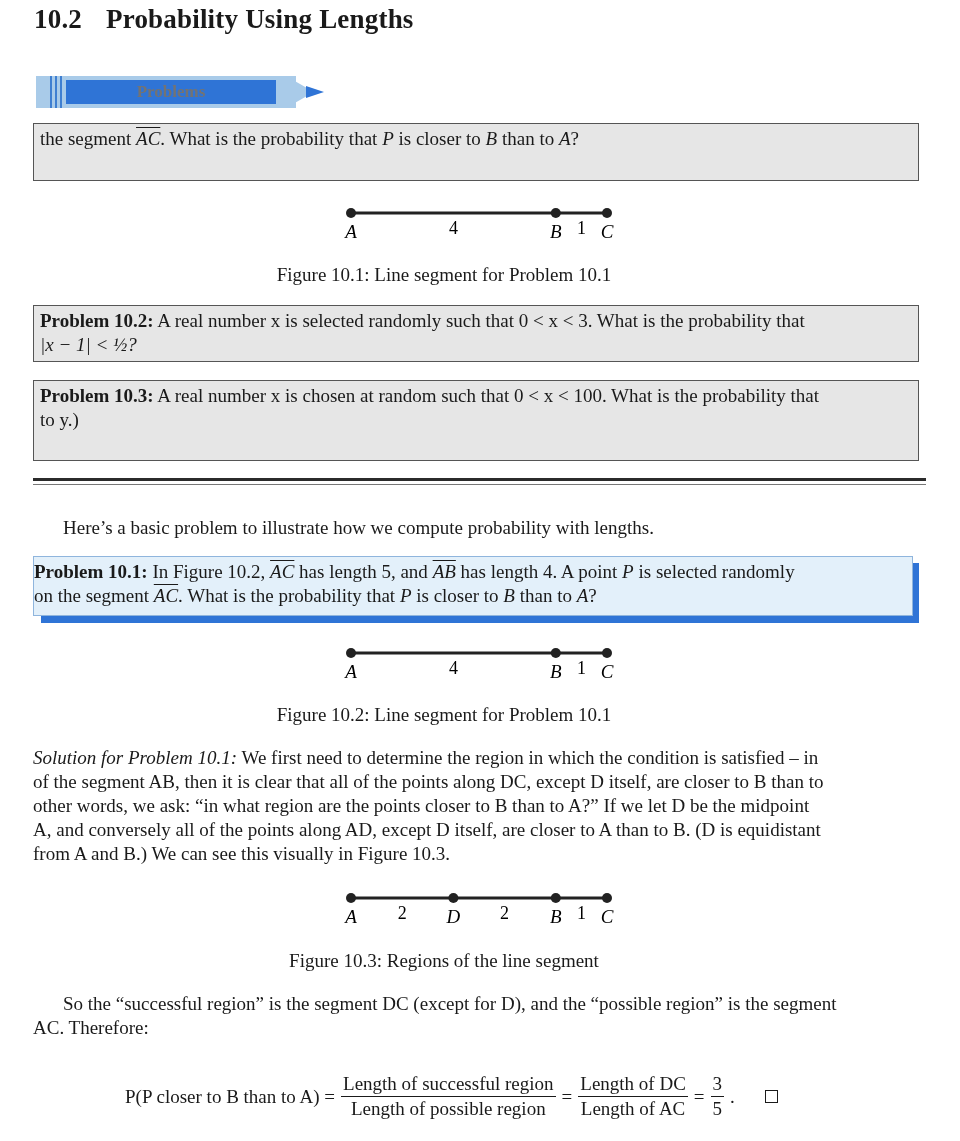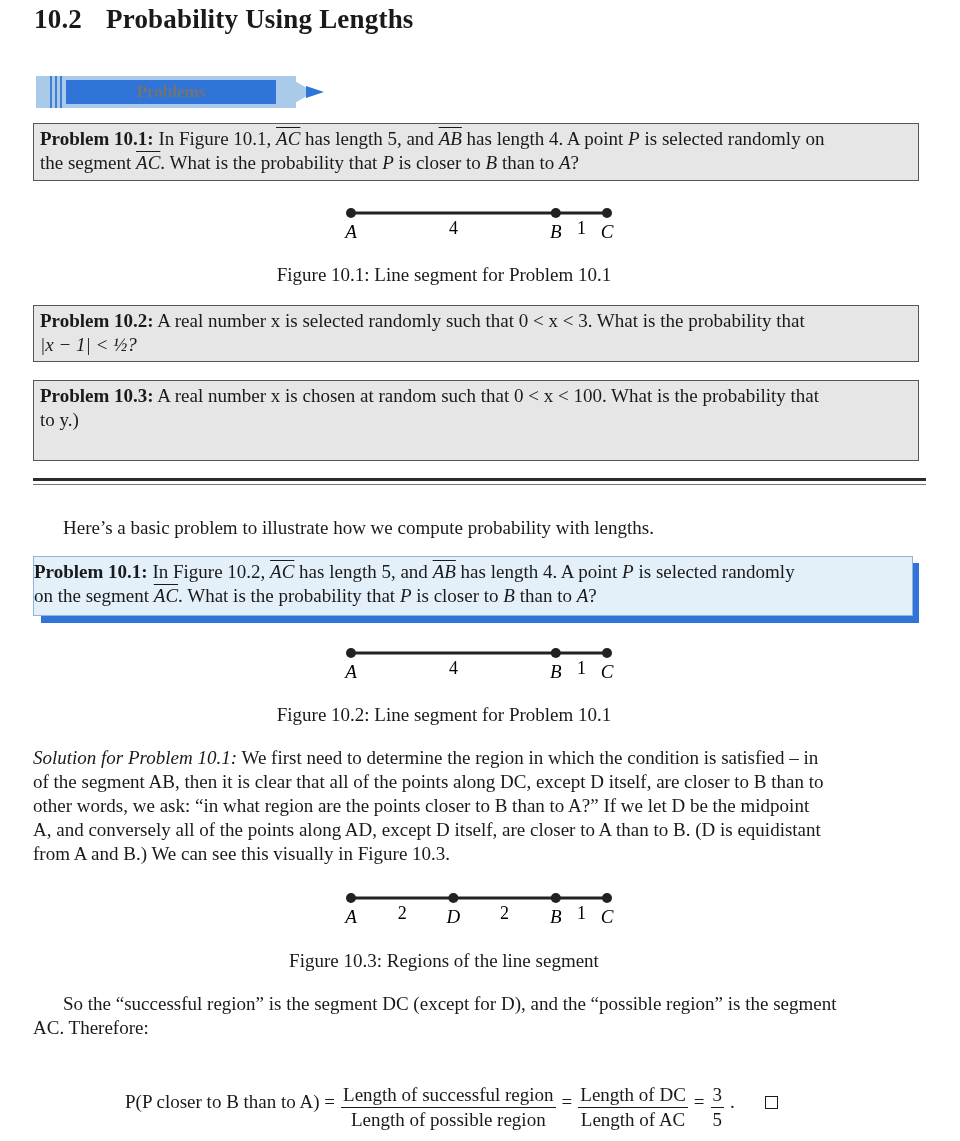--- a/index.html
+++ b/index.html
@@ -34,21 +34,21 @@
   .rule2 { left: 33px; top: 484px; width: 893px; height: 1px; background: #777; }
 
   .para { left: 33px; width: 893px; font-size: 19px; line-height: 24px; }
 
   .bluebox-shadow { left: 41px; top: 563px; width: 878px; height: 60px; background: #2f74d6; }
   .bluebox { left: 33px; top: 556px; width: 880px; height: 60px; background: #e3f0fa;
              border: 1px solid #8fb5dd; font-size: 19px; line-height: 24px; padding: 3px 0; box-sizing: border-box; }
 
   .eq { top: 1072px; left: 125px; font-size: 19px; display: flex; align-items: center; }
   .frac { display: inline-flex; flex-direction: column; align-items: center; margin: 0 6px; }
-  .frac .n { border-bottom: 1px solid #1a1a1a; padding: 0 2px; line-height: 24px; margin-top: 11px; }
+  .frac .n { border-bottom: 1px solid #1a1a1a; padding: 0 2px; line-height: 24px; }
   .frac .d { padding: 0 2px; line-height: 24px; }
   .qed { display:inline-block; width: 11px; height: 11px; border: 1px solid #1a1a1a; margin-left: 30px; }
 </style>
 </head>
 <body>
 
 <div class="abs section-title">
   <span class="num">10.2</span><span>Probability Using Lengths</span>
 </div>
 
@@ -57,21 +57,20 @@
   <div class="stripe" style="left:14px"></div>
   <div class="stripe" style="left:19px"></div>
   <div class="stripe" style="left:24px"></div>
   <div class="body-dark"></div>
   <div class="tip"></div>
   <div class="lead"></div>
   <div class="label">Problems</div>
 </div>
 
 <div class="abs pbox" style="top:123px;height:58px">
-  <div><b>Problem 10.1:</b><span> In Figure 10.1, </span><span class="ov">AC</span><span> has length 5, and </span><span class="ov">AB</span><span> has length 4. A point </span><span class="it">P</span><span> is selected randomly on</span></div>
   <div><span>the segment </span><span class="ov">AC</span><span>. What is the probability that </span><span class="it">P</span><span> is closer to </span><span class="it">B</span><span> than to </span><span class="it">A</span><span>?</span></div>
 </div>
 
 <svg class="abs fig" style="top:203px" width="300" height="40">
     <line x1="21" x2="277" y1="10" y2="10" stroke="#222" stroke-width="3"></line>
     <circle cx="21" cy="10" r="5" fill="#222"></circle>
     <text x="21" y="35" text-anchor="middle" font-style="italic" font-family="Liberation Serif, serif" font-size="19">A</text>
     <circle cx="225.8" cy="10" r="5" fill="#222"></circle>
     <text x="225.8" y="35" text-anchor="middle" font-style="italic" font-family="Liberation Serif, serif" font-size="19">B</text>
     <circle cx="277" cy="10" r="5" fill="#222"></circle>

